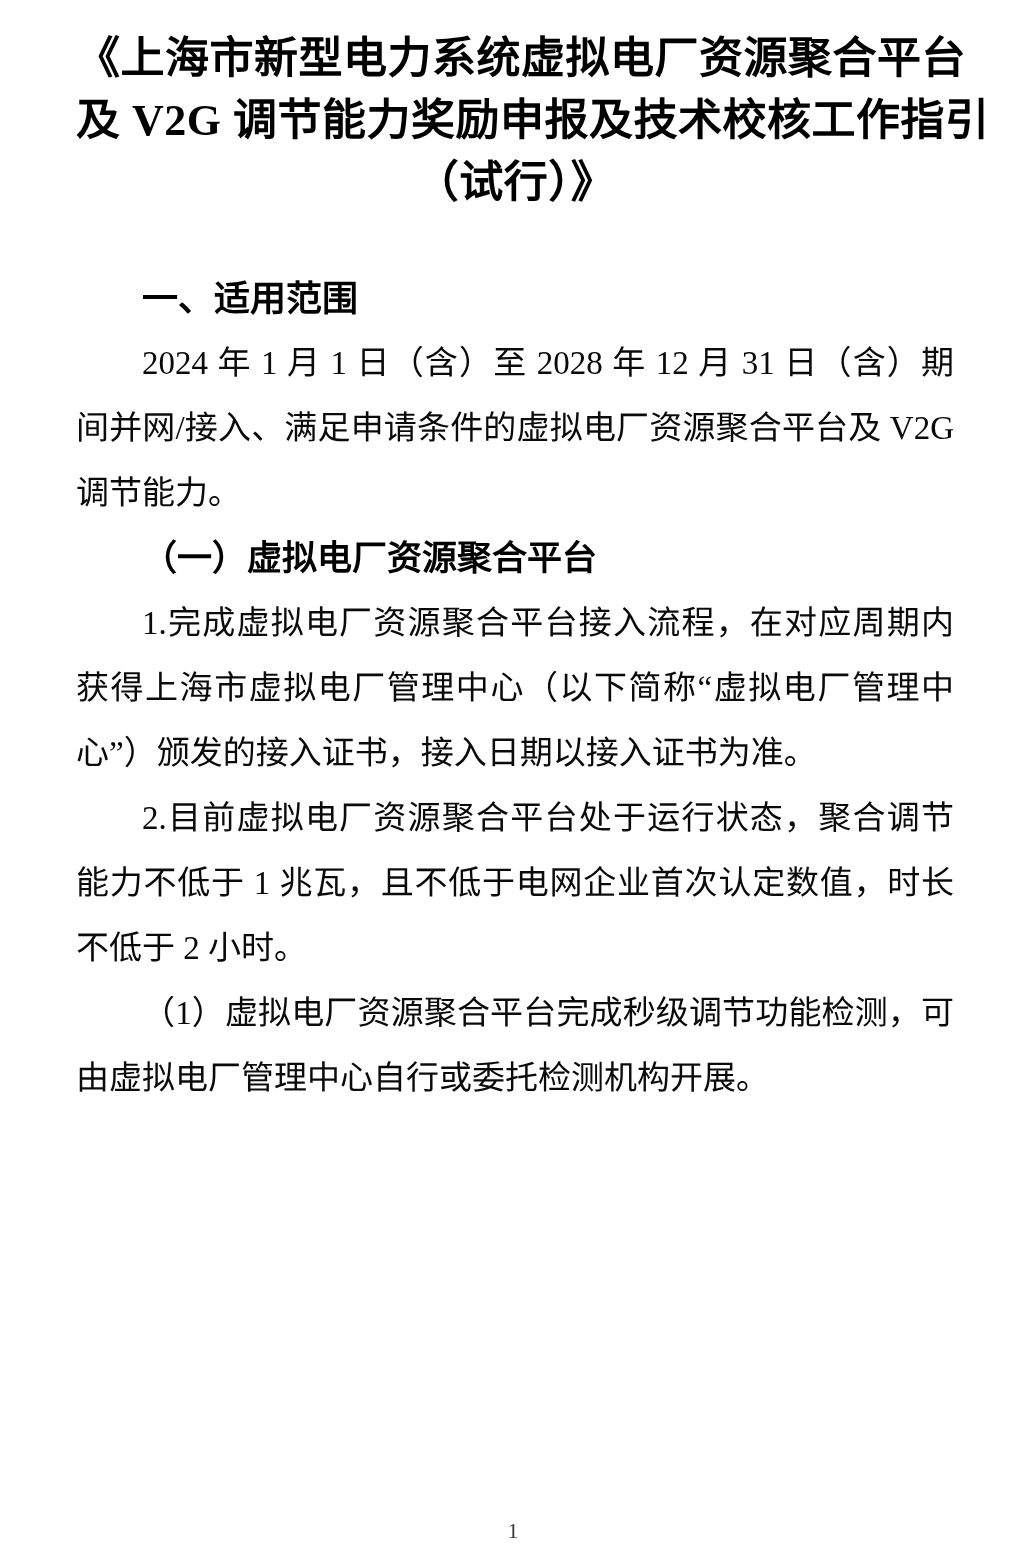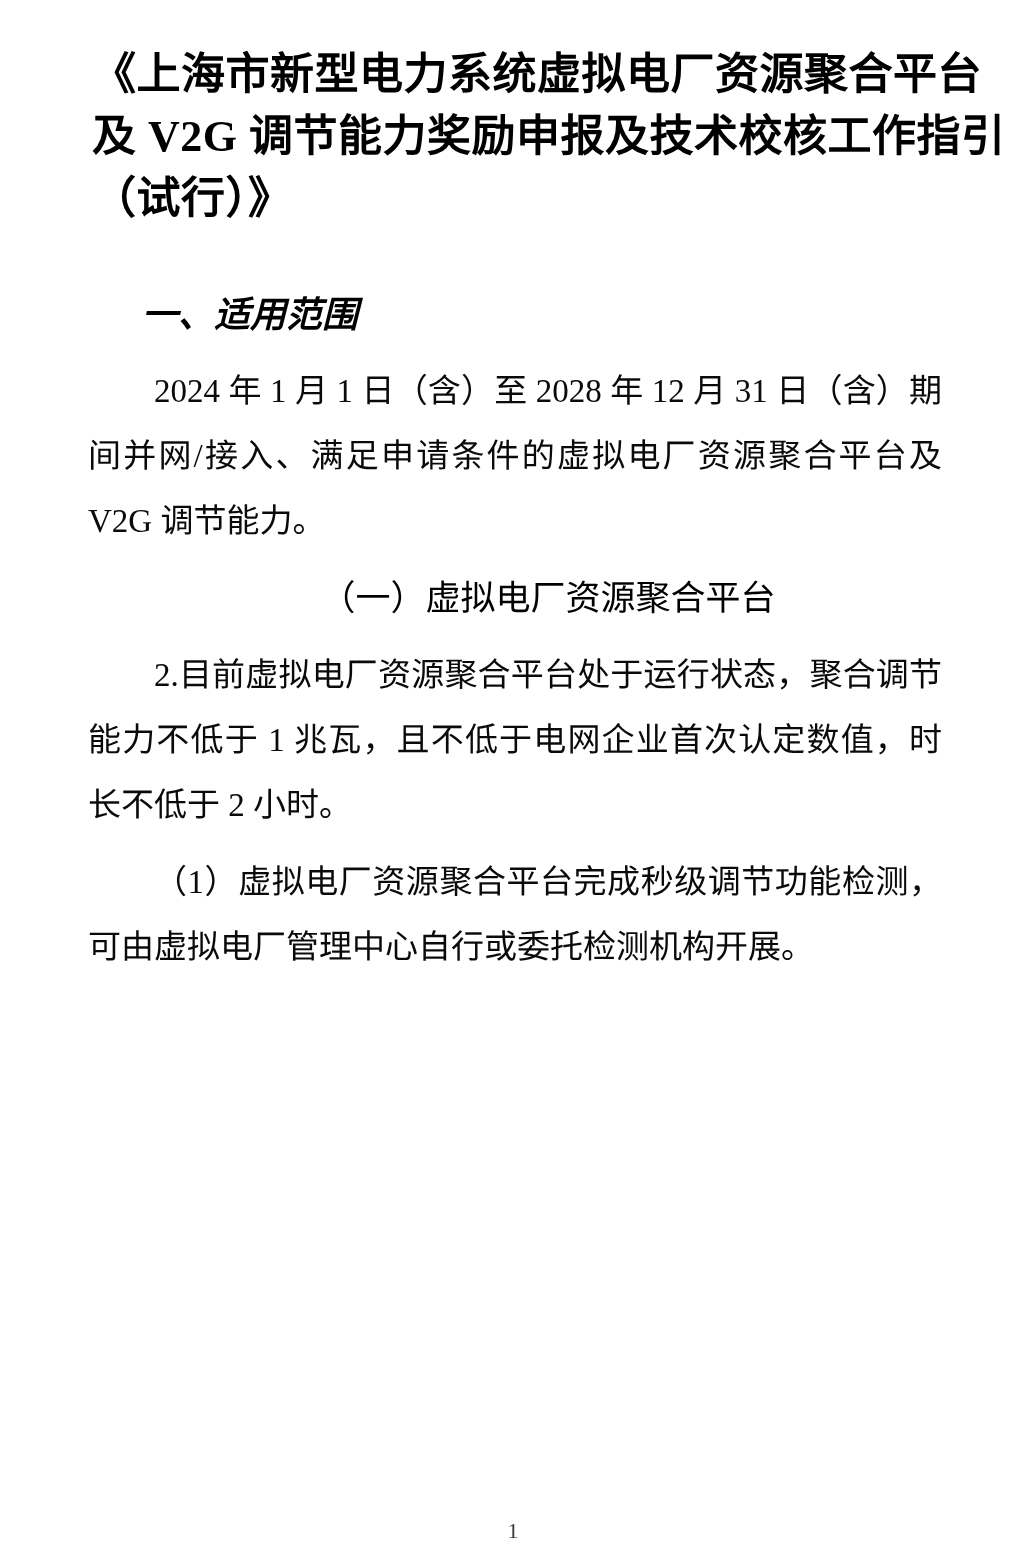--- a/index.html
+++ b/index.html
@@ -14,57 +14,56 @@
     margin: 0 auto;
     background: #ffffff;
     color: #0a0a0a;
     overflow: hidden;
     font-family: "Liberation Serif", "DejaVu Serif", serif;
   }
   .content {
     padding: 28px 72px 0 76px; 
   }
   .doc-title {
-    margin: 16px;
+    margin: 0;
     font-family: "Liberation Serif", "DejaVu Serif", serif;
     font-weight: bold;
     font-size: 44px;
     line-height: 62px;
+    text-align: center;
     color: #000000;
     letter-spacing: 0.5px;
   }
   .doc-title .title-line {
     display: block;
     white-space: nowrap;
   }
   .blocks {
     margin-top: 52px;
   }
   .h1 {
     margin: 0;
     font-family: "Liberation Sans", "DejaVu Sans", sans-serif;
     font-weight: bold;
     font-size: 36px;
     line-height: 65px;
     text-indent: 66px;
     color: #000000;
-    font-style: italic;
   }
   .h2 {
     margin: 0;
     font-family: "Liberation Serif", "DejaVu Serif", serif;
-    font-weight: normal;
+    font-weight: bold;
     font-size: 35px;
     line-height: 65px;
     text-indent: 66px;
     color: #000000;
-    text-align: center;
   }
   .para {
-    margin: 12px;
+    margin: 0;
     font-family: "Liberation Serif", "DejaVu Serif", serif;
     font-weight: normal;
     font-size: 33px;
     line-height: 65px;
     text-indent: 66px;
     text-align: justify;
     text-justify: inter-ideograph;
     color: #0a0a0a;
   }
   .page-footer {
@@ -93,20 +92,21 @@
     </h1>
 
     <div class="blocks">
       <h2 class="h1">一、适用范围</h2>
 
       <p class="para">2024 年 1 月 1 日（含）至 2028 年 12 月 31 日（含）期间并网/接入、满足申请条件的虚拟电厂资源聚合平台及 V2G 调节能力。</p>
 
 
       <h3 class="h2">（一）虚拟电厂资源聚合平台</h3>
 
+      <p class="para">1.完成虚拟电厂资源聚合平台接入流程，在对应周期内获得上海市虚拟电厂管理中心（以下简称“虚拟电厂管理中心”）颁发的接入证书，接入日期以接入证书为准。</p>
 
       <p class="para">2.目前虚拟电厂资源聚合平台处于运行状态，聚合调节能力不低于 1 兆瓦，且不低于电网企业首次认定数值，时长不低于 2 小时。</p>
 
 
 
       <p class="para">（1）虚拟电厂资源聚合平台完成秒级调节功能检测，可由虚拟电厂管理中心自行或委托检测机构开展。</p>
     </div>
   </div>
 
   <div class="page-footer">

